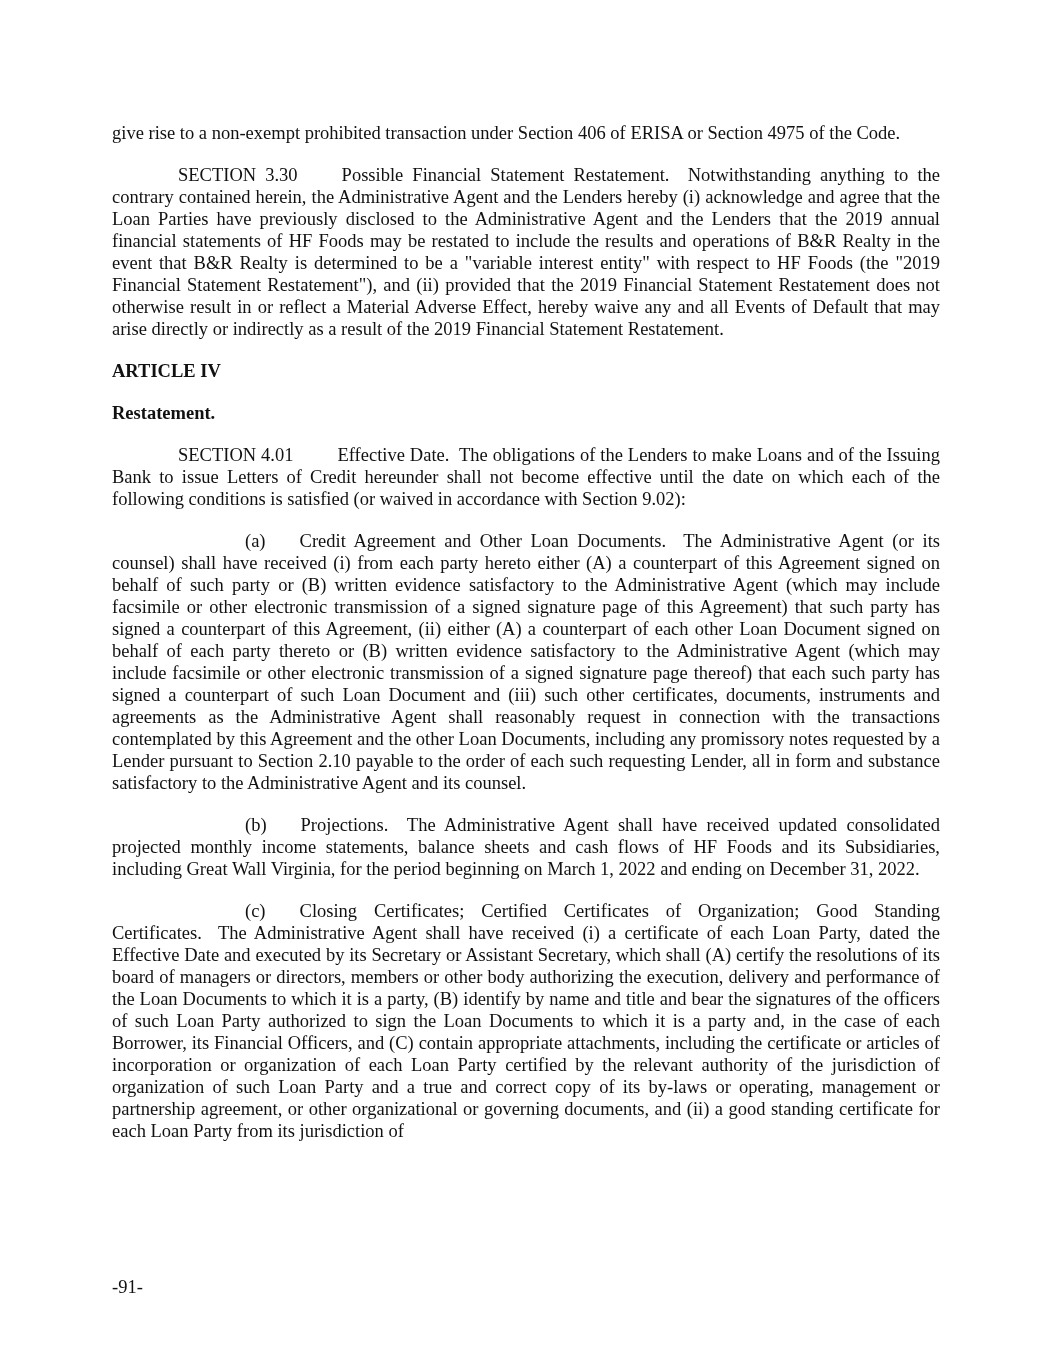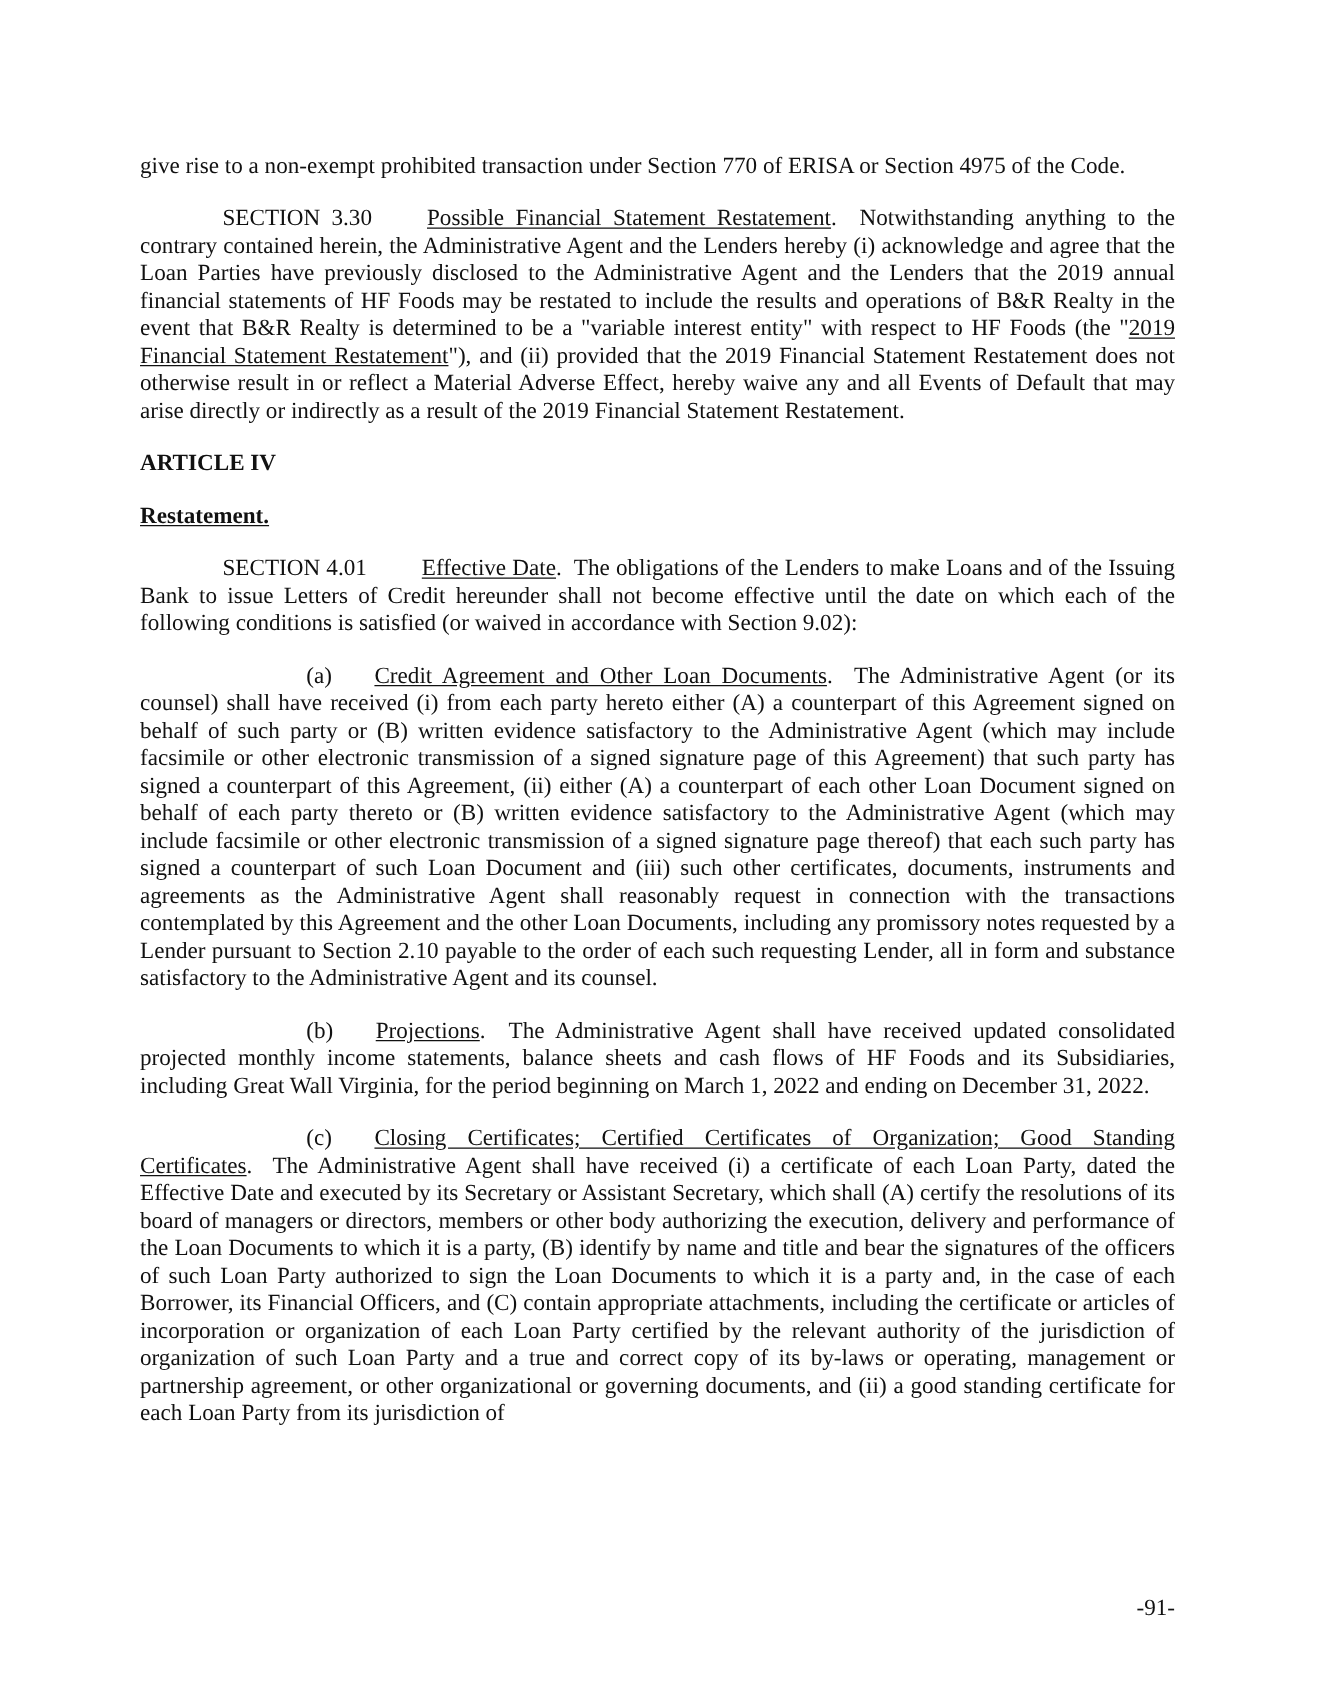--- a/index.html
+++ b/index.html
@@ -31,36 +31,36 @@
   .continuation-paragraph { text-indent: 0; }
   .section-paragraph      { text-indent: 66px; }
   .subsection-paragraph   { text-indent: 133px; }
   .heading {
     text-align: center;
     text-indent: 0 !important;
     font-weight: bold;
   }
   .tab { display: inline-block; width: 44px; }
   .subsection-paragraph .tab { width: 34px; }
-  .u { text-decoration: underline; text-underline-offset: 2px; }
+  .u { text-underline-offset: 2px; }
   .b { font-weight: bold; }
   .footer {
     position: absolute;
     left: 112px;
     width: 828px;
     top: 1276px;
-    text-align: right;
+    text-align: left;
   }
 </style>
 </head>
 <body>
 
 <div class="page">
   <div class="content">
-      <p class="continuation-paragraph"><span class="">give rise to a non-exempt prohibited transaction under Section 770 of ERISA or Section 4975 of the Code.</span></p>
+      <p class="continuation-paragraph"><span class="">give rise to a non-exempt prohibited transaction under Section 406 of ERISA or Section 4975 of the Code.</span></p>
       <p class="section-paragraph"><span class="">SECTION 3.30</span><span class="tab"></span><span class="u ">Possible Financial Statement Restatement</span><span class="">.&nbsp; Notwithstanding anything to the contrary contained herein, the Administrative Agent and the Lenders hereby (i) acknowledge and agree that the Loan Parties have previously disclosed to the Administrative Agent and the Lenders that the 2019 annual financial statements of HF Foods may be restated to include the results and operations of B&amp;R Realty in the event that B&amp;R Realty is determined to be a "variable interest entity" with respect to HF Foods (the "</span><span class="u ">2019 Financial Statement Restatement</span><span class="">"), and (ii) provided that the 2019 Financial Statement Restatement does not otherwise result in or reflect a Material Adverse Effect, hereby waive any and all Events of Default that may arise directly or indirectly as a result of the 2019 Financial Statement Restatement.</span></p>
       <p class="article-heading heading"><span class="b">ARTICLE IV</span></p>
       <p class="section-title-heading heading"><span class="u b">Restatement.</span></p>
       <p class="section-paragraph"><span class="">SECTION 4.01</span><span class="tab"></span><span class="u ">Effective Date</span><span class="">.&nbsp; The obligations of the Lenders to make Loans and of the Issuing Bank to issue Letters of Credit hereunder shall not become effective until the date on which each of the following conditions is satisfied (or waived in accordance with Section 9.02):</span></p>
       <p class="subsection-paragraph"><span class="">(a)</span><span class="tab"></span><span class="u ">Credit Agreement and Other Loan Documents</span><span class="">.&nbsp; The Administrative Agent (or its counsel) shall have received (i) from each party hereto either (A) a counterpart of this Agreement signed on behalf of such party or (B) written evidence satisfactory to the Administrative Agent (which may include facsimile or other electronic transmission of a signed signature page of this Agreement) that such party has signed a counterpart of this Agreement, (ii) either (A) a counterpart of each other Loan Document signed on behalf of each party thereto or (B) written evidence satisfactory to the Administrative Agent (which may include facsimile or other electronic transmission of a signed signature page thereof) that each such party has signed a counterpart of such Loan Document and (iii) such other certificates, documents, instruments and agreements as the Administrative Agent shall reasonably request in connection with the transactions contemplated by this Agreement and the other Loan Documents, including any promissory notes requested by a Lender pursuant to Section 2.10 payable to the order of each such requesting Lender, all in form and substance satisfactory to the Administrative Agent and its counsel.</span></p>
       <p class="subsection-paragraph"><span class="">(b)</span><span class="tab"></span><span class="u ">Projections</span><span class="">.&nbsp; The Administrative Agent shall have received updated consolidated projected monthly income statements, balance sheets and cash flows of HF Foods and its Subsidiaries, including Great Wall Virginia, for the period beginning on March 1, 2022 and ending on December 31, 2022.</span></p>
       <p class="subsection-paragraph"><span class="">(c)</span><span class="tab"></span><span class="u ">Closing Certificates; Certified Certificates of Organization; Good Standing Certificates</span><span class="">.&nbsp; The Administrative Agent shall have received (i) a certificate of each Loan Party, dated the Effective Date and executed by its Secretary or Assistant Secretary, which shall (A) certify the resolutions of its board of managers or directors, members or other body authorizing the execution, delivery and performance of the Loan Documents to which it is a party, (B) identify by name and title and bear the signatures of the officers of such Loan Party authorized to sign the Loan Documents to which it is a party and, in the case of each Borrower, its Financial Officers, and (C) contain appropriate attachments, including the certificate or articles of incorporation or organization of each Loan Party certified by the relevant authority of the jurisdiction of organization of such Loan Party and a true and correct copy of its by-laws or operating, management or partnership agreement, or other organizational or governing documents, and (ii) a good standing certificate for each Loan Party from its jurisdiction of</span></p>
     </div>
   <div class="footer">-91-</div>
 </div>

